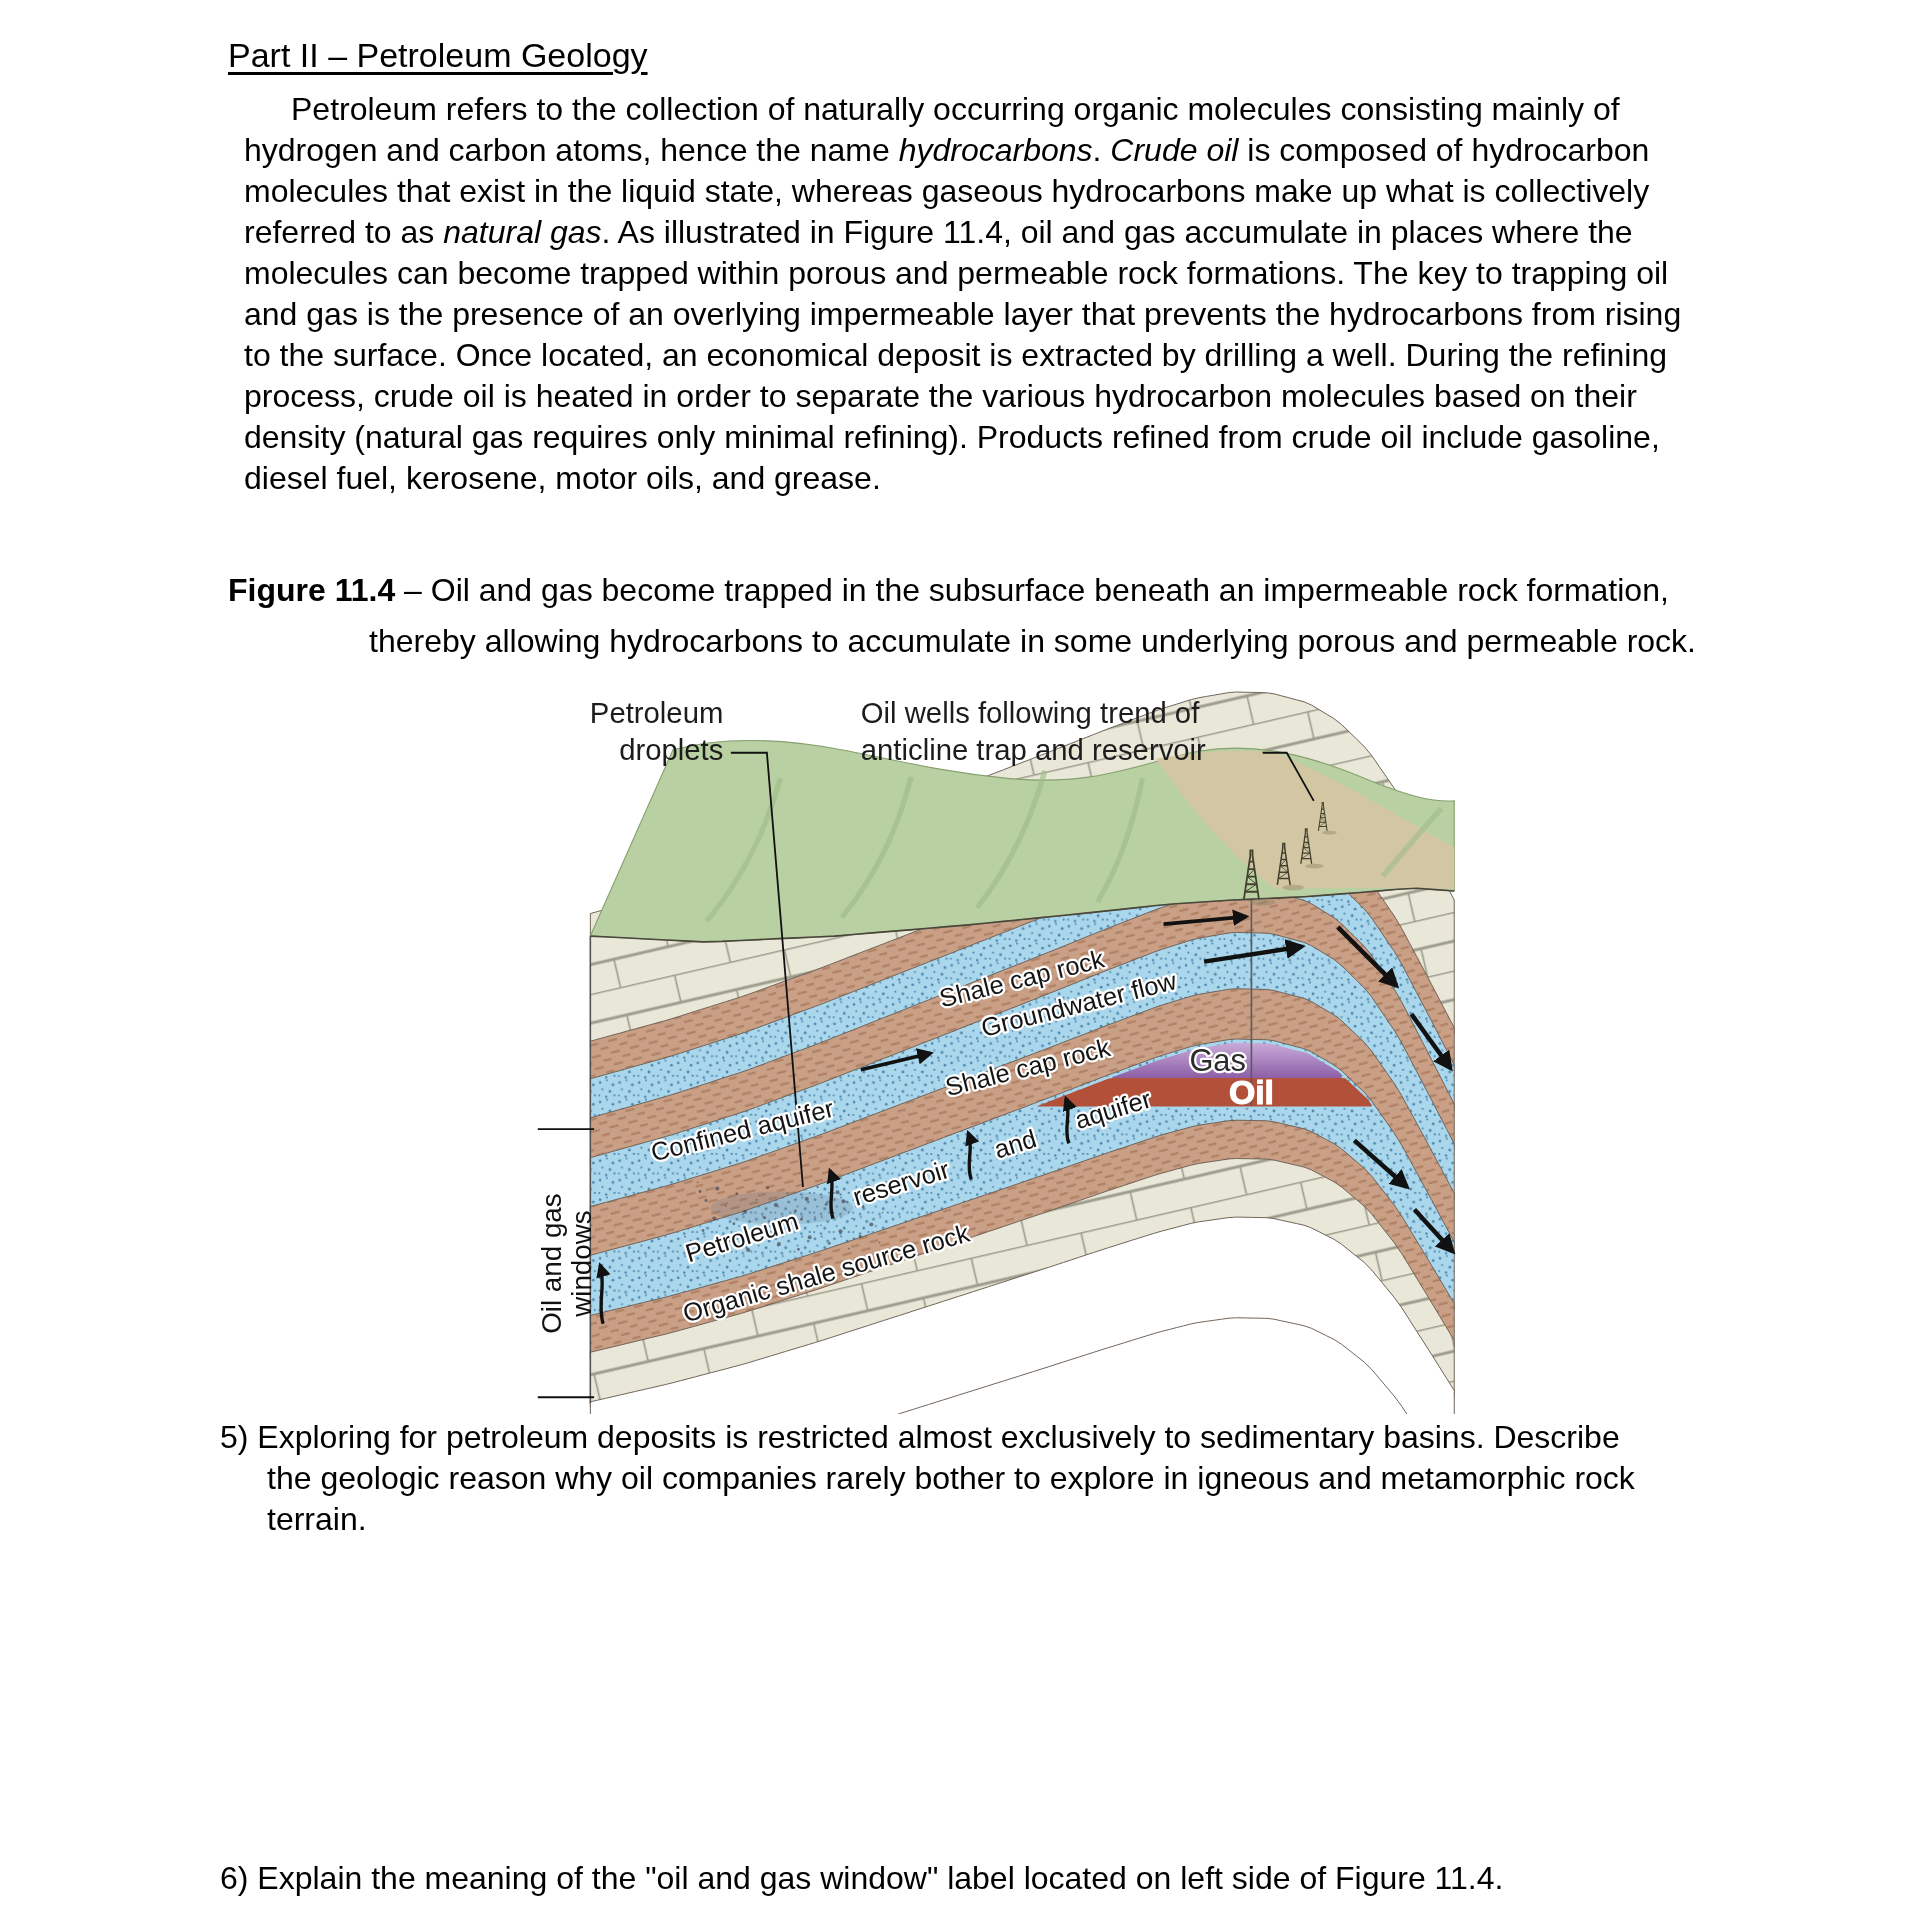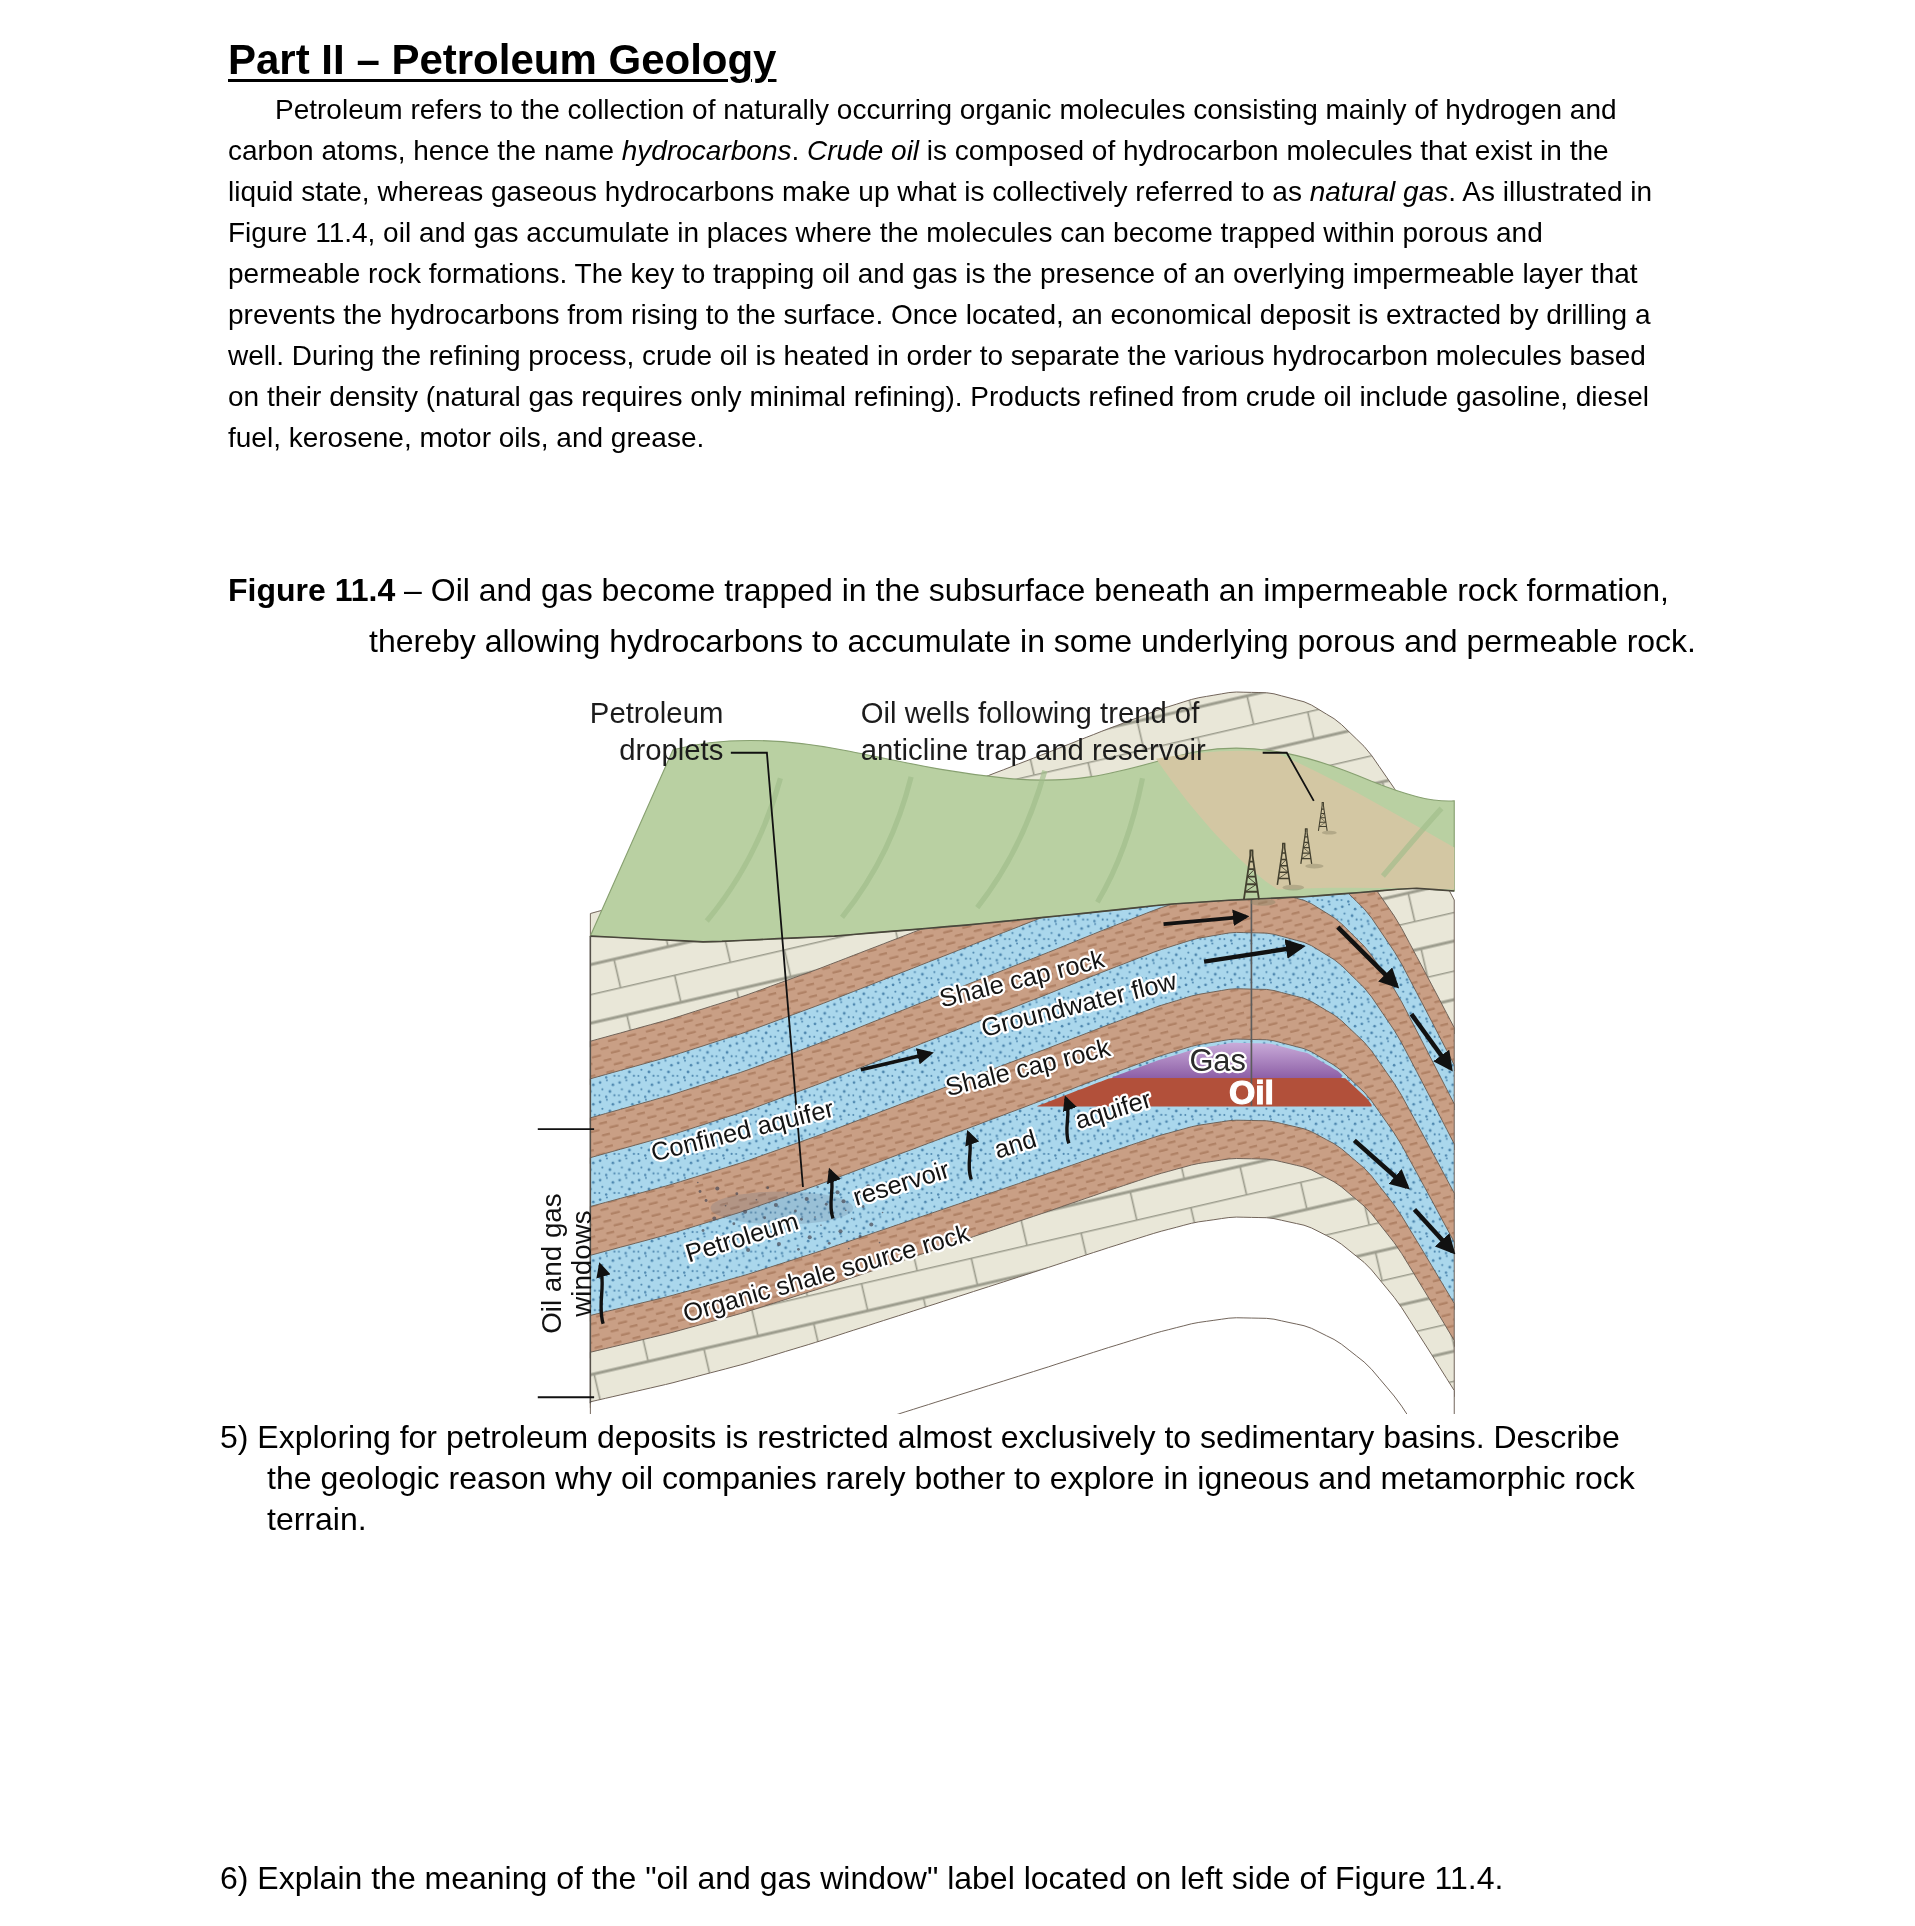--- a/index.html
+++ b/index.html
@@ -1,19 +1,19 @@
 <!DOCTYPE html>
 <html style="font-size:12px"><head>
 <meta charset="utf-8">
 <style>
   html,body{margin:0;padding:0;background:#ffffff;}
   body{width:1916px;height:1926px;position:relative;font-family:"Liberation Sans",sans-serif;color:#000;}
-  .page-title{position:absolute;left:228px;top:36px;font-size:42px;font-weight:bold;
+  .page-title{position:absolute;left:228px;top:36px;font-size:34px;font-weight:normal;
     text-decoration:underline;text-decoration-thickness:3px;text-underline-offset:5.3px;white-space:nowrap;}
-  .body-para{position:absolute;left:228px;top:89px;width:1447px;font-size:28px;line-height:41px;text-indent:47px;}
+  .body-para{position:absolute;left:244px;top:89px;width:1447px;font-size:32px;line-height:41px;text-indent:47px;}
   .body-para i{font-style:italic;}
   .fig-caption{position:absolute;left:228px;top:565px;width:1353px;font-size:32px;line-height:51px;
     padding-left:141px;text-indent:-141px;}
   .fig-caption b{font-weight:bold;}
   .question{position:absolute;left:220px;font-size:32px;line-height:41px;width:1368px;
     padding-left:47px;text-indent:-47px;}
   #q5{top:1417px;}
   #q6{top:1858px;padding-left:0;text-indent:0;width:1473px;}
   .figure-wrap{position:absolute;left:519px;top:688px;width:939px;height:726px;}
   

